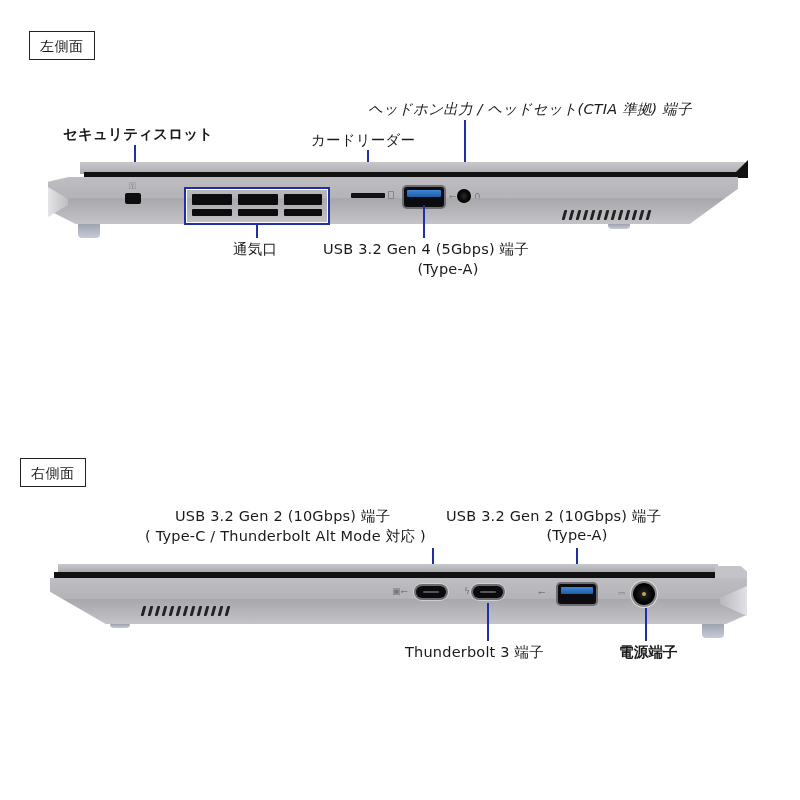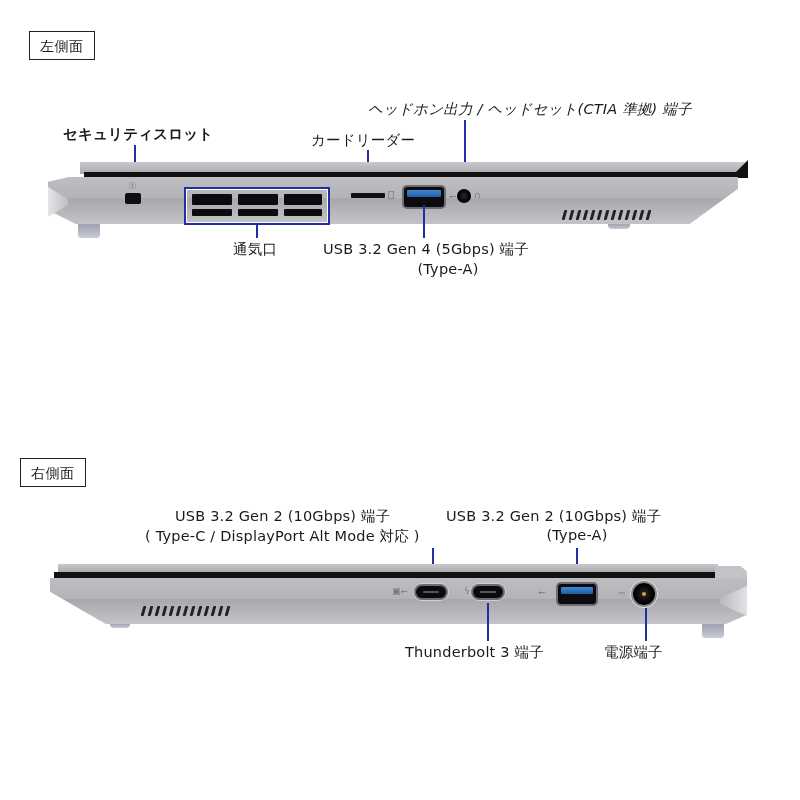--- a/index.html
+++ b/index.html
@@ -98,21 +98,21 @@
 <div class="leader" style="left:256px;top:223px;height:15px;"></div>
 <div class="leader" style="left:423px;top:205px;height:33px;"></div>
 
 <div class="label" style="left:233px;top:240px;">通気口</div>
 <div class="label" style="left:323px;top:240px;">USB 3.2 Gen 4 (5Gbps) 端子</div>
 <div class="label center" style="left:448px;top:261px;">(Type-A)</div>
 
 <div class="section-tag" style="left:20px;top:432px;margin-top:26px;">右側面</div>
 
 <div class="label" style="left:175px;top:507px;">USB 3.2 Gen 2 (10Gbps) 端子</div>
-<div class="label" style="left:145px;top:527px;">( Type-C / DisplayPort Alt Mode 対応 )</div>
+<div class="label" style="left:145px;top:527px;">( Type-C / Thunderbolt Alt Mode 対応 )</div>
 <div class="label" style="left:446px;top:507px;">USB 3.2 Gen 2 (10Gbps) 端子</div>
 <div class="label center" style="left:577px;top:527px;">(Type-A)</div>
 
 <div class="leader" style="left:432px;top:548px;height:38px;"></div>
 <div class="leader" style="left:576px;top:548px;height:36px;"></div>
 
 <div class="abs" style="left:50px;top:562px;width:700px;height:80px;">
   <div class="lid" style="left:8px;top:2px;width:660px;height:8px;"></div>
   <div class="lid-gap" style="left:4px;top:10px;width:672px;height:6px;clip-path:polygon(0 0,100% 0,99% 100%,0 100%);"></div>
   <div class="abs" style="left:665px;top:4px;width:32px;height:14px;background:#c4c4c8;clip-path:polygon(0 0,80% 0,100% 40%,100% 100%,0 100%);"></div>
@@ -155,13 +155,13 @@
   <span class="glyph" style="left:568px;top:27px;">⎓</span>
   <div class="jack" style="left:583px;top:21px;width:22px;height:22px;box-shadow:0 0 0 2px #888,0 0 0 3px #ddd;">
     <div class="abs" style="left:9px;top:9px;width:4px;height:4px;border-radius:50%;background:#c9a54a;"></div>
   </div>
 </div>
 
 <div class="leader" style="left:487px;top:603px;height:38px;"></div>
 <div class="leader" style="left:645px;top:608px;height:33px;"></div>
 
 <div class="label" style="left:405px;top:643px;">Thunderbolt 3 端子</div>
-<div class="label" style="left:604px;top:643px;">電源端子</div>
+<div class="label" style="left:619px;top:643px;font-weight:bold;">電源端子</div>
 
 </body></html>

